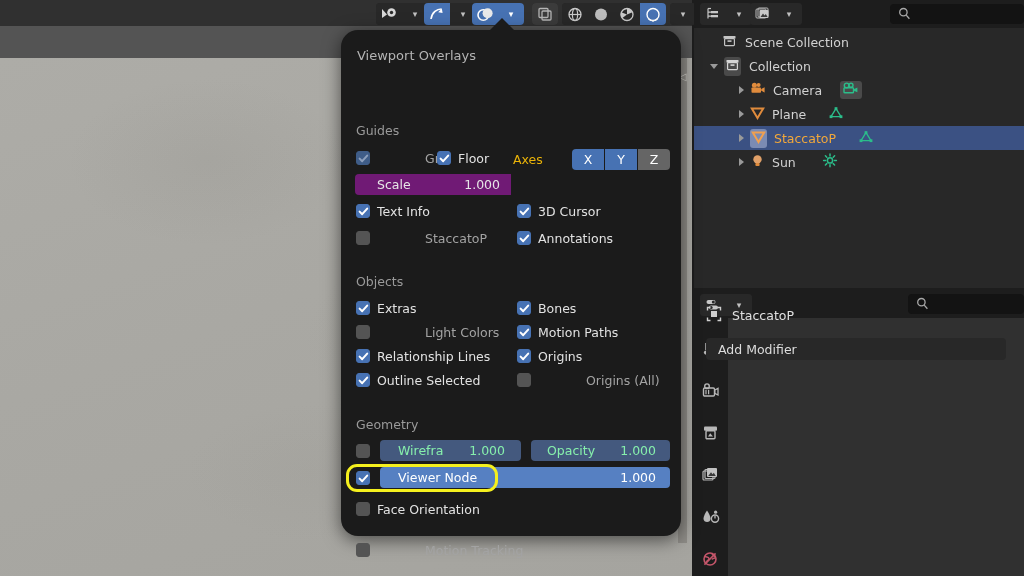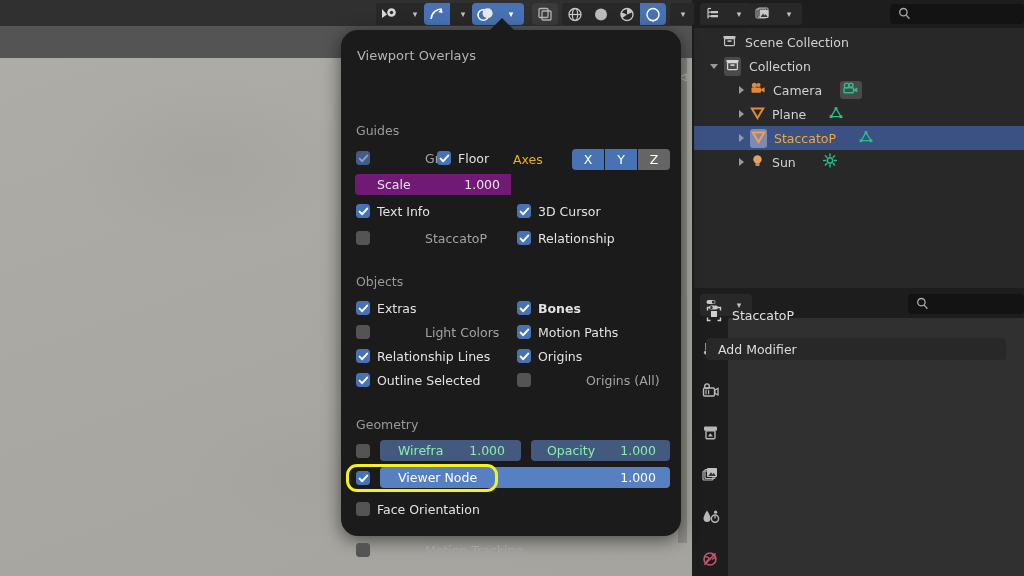--- a/index.html
+++ b/index.html
@@ -339,34 +339,34 @@
     <div class="cbrow" style="left:15px; top:199px;">
       <span class="cbox off"></span>
       <span class="cblabel muted">StaccatoP</span>
     </div>
     <div class="cbrow" style="left:176px; top:199px;">
       <span class="cbox checked">
         <svg viewBox="0 0 11 11">
             <path d="M1.6 5.6 L4.2 8.2 L9.2 2.6" stroke="#fff" stroke-width="2" fill="none" stroke-linecap="round" stroke-linejoin="round"></path>
           </svg>
       </span>
-      <span class="cblabel">Relationship</span>
+      <span class="cblabel">Annotations</span>
     </div>
 
     <div class="sec-head" style="top:244px;">Objects</div>
 
     <div class="cbrow" style="left:15px; top:269px;">
       <span class="cbox checked">
         <svg viewBox="0 0 11 11">
             <path d="M1.6 5.6 L4.2 8.2 L9.2 2.6" stroke="#fff" stroke-width="2" fill="none" stroke-linecap="round" stroke-linejoin="round"></path>
           </svg>
       </span>
       <span class="cblabel">Extras</span>
     </div>
-    <div class="cbrow" style="left:176px; top:269px;font-weight:bold;">
+    <div class="cbrow" style="left:176px; top:269px;">
       <span class="cbox checked">
         <svg viewBox="0 0 11 11">
             <path d="M1.6 5.6 L4.2 8.2 L9.2 2.6" stroke="#fff" stroke-width="2" fill="none" stroke-linecap="round" stroke-linejoin="round"></path>
           </svg>
       </span>
       <span class="cblabel">Bones</span>
     </div>
 
     <div class="cbrow" style="left:15px; top:293px;">
       <span class="cbox off"></span>

